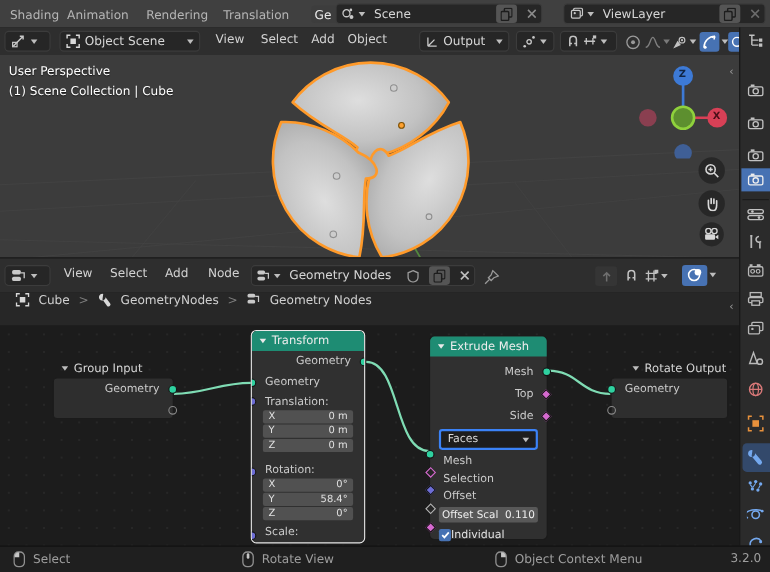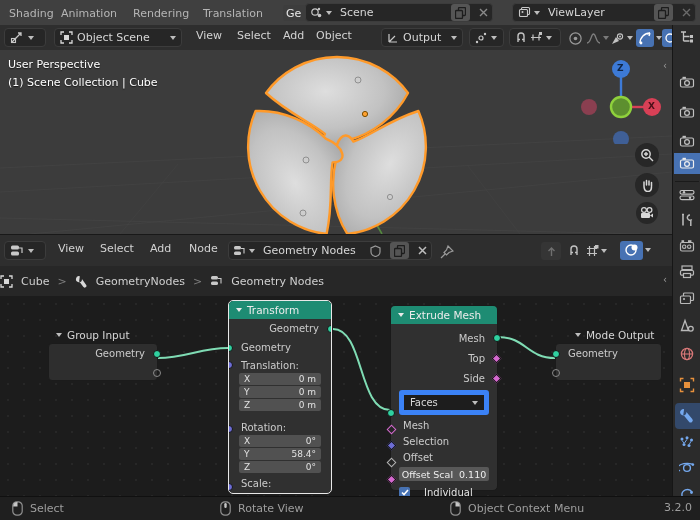--- a/index.html
+++ b/index.html
@@ -40,21 +40,21 @@
   .rowL{padding-left:12px}
   .vf{background:#515151;border-radius:2px;display:flex;justify-content:space-between;align-items:center;
       padding:0 5px;height:12px;font-size:9px;color:#e2e2e2;margin:0 10px 1px 10px}
   .sock{position:absolute;width:8px;height:8px;border-radius:50%;border:1px solid #141414;box-sizing:border-box}
   .s-geo{background:#2fd1a0}.s-vec{background:#6d6dd6}
   .s-ring{background:transparent;border:1.5px solid #8a8a8a}
   .dia{position:absolute;width:7px;height:7px;transform:rotate(45deg);border:1px solid #141414;box-sizing:border-box}
   .d-pink{background:#d569cf}.d-vec{background:#6d6dd6}
   .d-po{background:#262626;border:1.5px solid #d569cf}
   .d-go{background:#262626;border:1.5px solid #b5b5b5}
-  .select{background:#1d1d1d;border:5px solid #3b82f6;border-radius:3px;display:flex;align-items:center;
+  .select{background:#1d1d1d;border:2px solid #3b82f6;border-radius:3px;display:flex;align-items:center;
           justify-content:space-between;padding:0 6px;height:15px;font-size:10px;color:#d8d8d8;margin:2px 8px 0 8px}
   .slider{background:#585858;border-radius:2px;display:flex;align-items:center;justify-content:center;gap:6px;
           height:14px;font-size:9.5px;color:#eee;margin:2px 8px 0 8px}
   .cbx{width:11px;height:11px;background:#4772b3;border-radius:2px;display:flex;align-items:center;justify-content:center}
   
   .ovl{color:#fff;font-size:11px;text-shadow:0 1px 1px rgba(0,0,0,.6)}
   .st{font-size:11px;color:#9e9e9e;display:flex;align-items:center;gap:7px}
   .ricon{position:absolute;left:6px;width:16px;height:16px}
   .collapse{color:#9a9a9a;font-size:10px}
   svg{display:block}
@@ -372,21 +372,21 @@
         <svg width="15" height="14">
             <circle cx="7" cy="7" r="5" fill="none" stroke="#fff" stroke-width="1.4"></circle>
             <circle cx="10.5" cy="4.5" r="3" fill="#fff"></circle>
           </svg>
       </span>
       <span class="chv"></span>
     </div>
   </div>
 
   <div class="abs bcrumb">
-    <div style="display:flex;align-items:center;gap:8px;height:100%;padding-left:0;font-size:11px;color:#cfcfcf">
+    <div style="display:flex;gap:8px;height:100%;padding-left:14px;font-size:11px;color:#cfcfcf">
       <svg width="13" height="13">
           <path d="M1,4 V1 H4 M9,1 H12 V4 M12,9 V12 H9 M4,12 H1 V9" stroke="#d8d8d8" stroke-width="1.3" fill="none"></path>
           <rect x="4" y="4" width="5" height="5" fill="#d8d8d8"></rect>
         </svg>
       <span>Cube</span>
       <span style="color:#7e7e7e">&gt;</span>
       <svg width="13" height="13">
           <path d="M4.2,1.5 a3,3 0 1 0 2.5,2.5 L11.5,9 a1.6,1.6 0 0 1 -2.5,2.5 L4.2,6.6 Z" fill="#d8d8d8" transform="rotate(8 6 6)"></path>
         </svg>
       <span>GeometryNodes</span>
@@ -474,21 +474,21 @@
             <span>Faces</span>
             <span class="chv"></span>
           </div>
         <div class="nrow rowL" style="height:16px;margin-top:2px">Mesh</div>
         <div class="nrow rowL" style="height:16px">Selection</div>
         <div class="nrow rowL" style="height:16px">Offset</div>
         <div class="slider">
             <span>Offset Scal</span>
             <span>0.110</span>
           </div>
-        <div class="nrow" style="height:16px;margin-top:3px;padding-left:8px;gap:14px">
+        <div class="nrow" style="height:16px;margin-top:3px;padding-left:8px;gap:0">
           <span class="cbx">
               <svg width="8" height="7">
                 <polyline points="1,3.5 3,5.5 7,1" fill="none" stroke="#fff" stroke-width="1.6"></polyline>
               </svg>
             </span>
           <span style="color:#e2e2e2">Individual</span>
         </div>
       </div>
       <span class="sock s-geo" style="right:-4px;top:28px"></span>
       <span class="dia d-pink" style="right:-3px;top:49px"></span>
@@ -496,21 +496,21 @@
       <span class="sock s-geo" style="left:-4px;top:103px"></span>
       <span class="dia d-po" style="left:-3px;top:120px"></span>
       <span class="dia d-vec" style="left:-3px;top:136px"></span>
       <span class="dia d-go" style="left:-3px;top:153px"></span>
       <span class="dia d-pink" style="left:-3px;top:170px"></span>
     </div>
 
     <div class="abs" style="left:555px;top:31px;width:107px">
       <div class="gtitle" style="left:20px;top:0">
           <span class="chv"></span>
-          <span>Mode Output</span>
+          <span>Rotate Output</span>
         </div>
       <div class="gbody" style="left:0;top:16px;width:107px;height:38px">
         <div class="nrow rowL" style="height:19px">Geometry</div>
         <span class="sock s-geo" style="left:-4px;top:6px"></span>
         <span class="sock s-ring" style="left:-4px;top:25px"></span>
       </div>
     </div>
   </div>
 
   <div class="abs rstrip">

